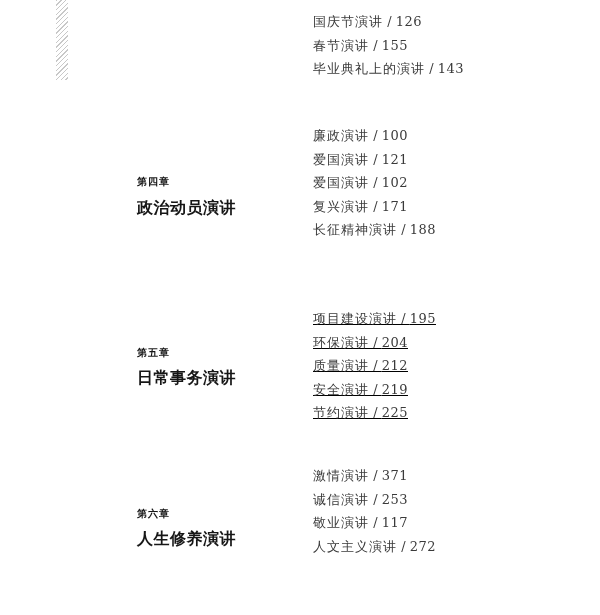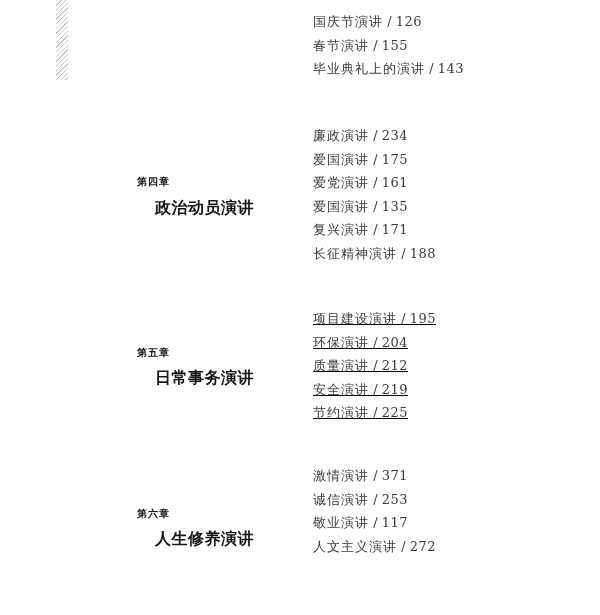--- a/index.html
+++ b/index.html
@@ -44,21 +44,21 @@
     left: 137px;
     font-size: 10px;
     font-weight: bold;
     letter-spacing: 1px;
     line-height: 13px;
     color: #161616;
     white-space: nowrap;
   }
   .chapter-title {
     position: absolute;
-    left: 155px;
+    left: 137px;
     font-size: 16px;
     font-weight: bold;
     letter-spacing: 0.5px;
     line-height: 16px;
     color: #161616;
     white-space: nowrap;
   }
   .lbl-ch4 { top: 175px; }
   .ttl-ch4 { top: 200px; }
   .lbl-ch5 { top: 346px; }
@@ -80,24 +80,23 @@
 <div class="chapter-label lbl-ch6">第六章</div>
 <div class="chapter-title ttl-ch6">人生修养演讲</div>
 
 <div class="entry-group g1">
   <div class="entry"><span>国庆节演讲</span><span class="sep"> / </span><span class="pagenum">126</span></div>
   <div class="entry"><span>春节演讲</span><span class="sep"> / </span><span class="pagenum">155</span></div>
   <div class="entry"><span>毕业典礼上的演讲</span><span class="sep"> / </span><span class="pagenum">143</span></div>
 </div>
 
 <div class="entry-group g2">
-  <div class="entry"><span>廉政演讲</span><span class="sep"> / </span><span class="pagenum">234</span></div>
-  <div class="entry"><span>爱国演讲</span><span class="sep"> / </span><span class="pagenum">175</span></div>
-  <div class="entry"><span>爱党演讲</span><span class="sep"> / </span><span class="pagenum">161</span></div>
-  <div class="entry"><span>爱国演讲</span><span class="sep"> / </span><span class="pagenum">135</span></div>
+  <div class="entry"><span>廉政演讲</span><span class="sep"> / </span><span class="pagenum">100</span></div>
+  <div class="entry"><span>爱国演讲</span><span class="sep"> / </span><span class="pagenum">121</span></div>
+  <div class="entry"><span>爱国演讲</span><span class="sep"> / </span><span class="pagenum">102</span></div>
   <div class="entry"><span>复兴演讲</span><span class="sep"> / </span><span class="pagenum">171</span></div>
   <div class="entry"><span>长征精神演讲</span><span class="sep"> / </span><span class="pagenum">188</span></div>
 </div>
 
 <div class="entry-group g3">
   <div class="entry"><span>项目建设演讲</span><span class="sep"> / </span><span class="pagenum">195</span></div>
   <div class="entry"><span>环保演讲</span><span class="sep"> / </span><span class="pagenum">204</span></div>
   <div class="entry"><span>质量演讲</span><span class="sep"> / </span><span class="pagenum">212</span></div>
   <div class="entry"><span>安全演讲</span><span class="sep"> / </span><span class="pagenum">219</span></div>
   <div class="entry"><span>节约演讲</span><span class="sep"> / </span><span class="pagenum">225</span></div>

